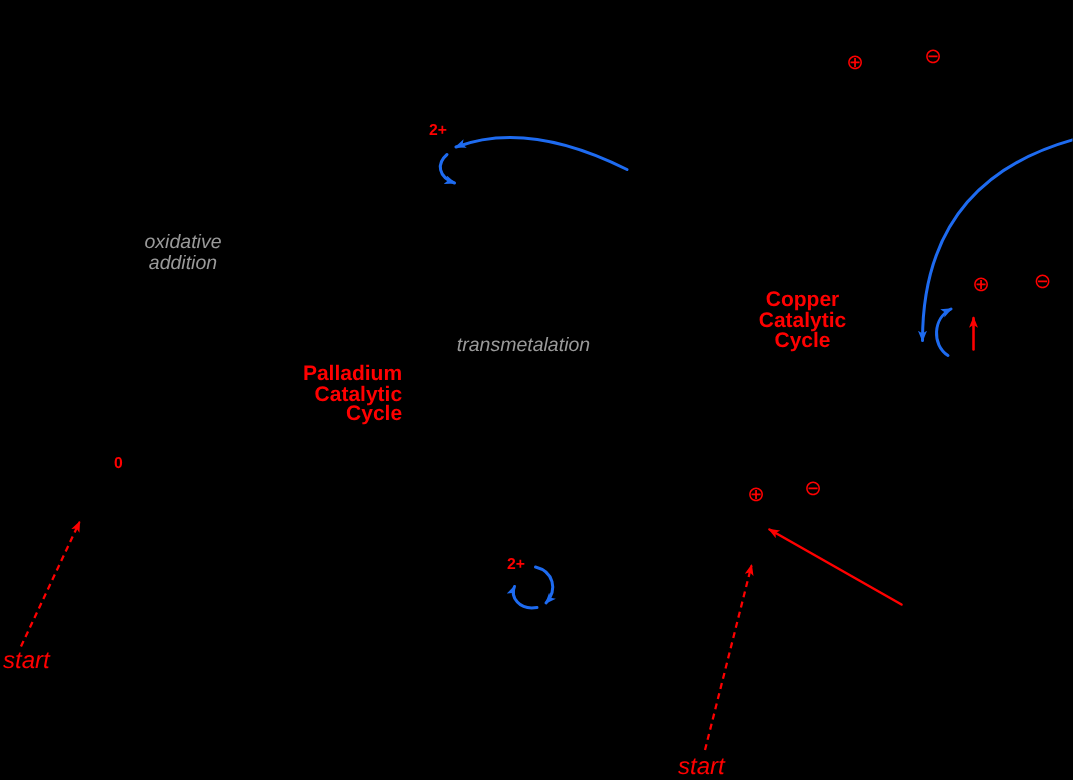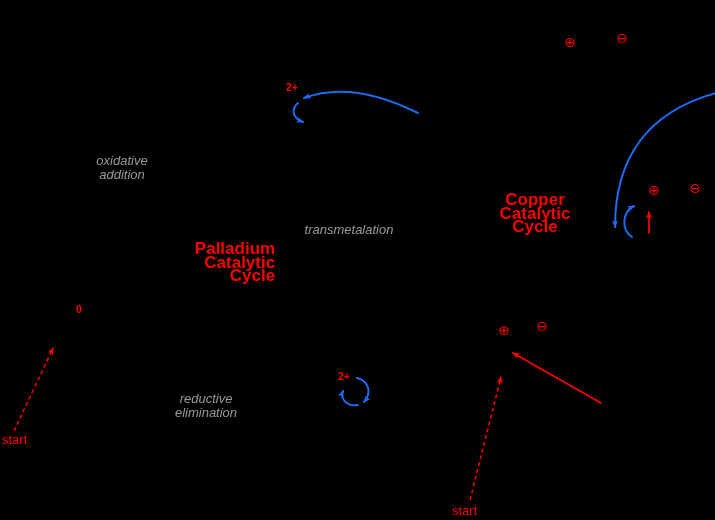--- a/index.html
+++ b/index.html
@@ -8,28 +8,28 @@
   html,body{margin:0;padding:0;}
   body{background:#111;}
   #canvas{
     position:relative; width:715px; height:520px;
     background:var(--background); overflow:hidden;
     font-family:"Liberation Sans","DejaVu Sans",sans-serif;
   }
   .abs{position:absolute; white-space:pre-line;}
   .center{transform:translateX(-50%); text-align:center;}
   .cycle-title{
-    color:var(--red); font-weight:bold; font-size:17px; line-height:13.5px;
+    color:var(--red); font-weight:bold; font-size:14px; line-height:13.5px;
   }
   .step-label{
     color:var(--gray); font-style:italic; font-size:13px; line-height:14px;
   }
   .charge-2plus{color:var(--red); font-weight:bold; font-size:10.5px;}
   .ox-state{color:var(--red); font-weight:600; font-size:10.5px;}
-  .start-label{color:var(--red); font-size:13px;}
+  .start-label{color:var(--red); font-style:italic; font-size:16px;}
   .charge-symbol{
     position:absolute; color:var(--red); font-size:14px; line-height:14px;
     transform:translate(-50%,-50%);
     font-family:"DejaVu Sans","Liberation Sans",sans-serif;
   }
   #arrows{position:absolute; left:0; top:0;}
   .arrow-blue{stroke:var(--blue); fill:none; stroke-width:2; stroke-linecap:round;}
   .arrow-red{stroke:var(--red); fill:none; stroke-width:1.7; stroke-linecap:round;}
   .arrow-red-dashed{stroke:var(--red); fill:none; stroke-width:1.5;
     stroke-dasharray:4 3; stroke-linecap:butt;}
@@ -67,22 +67,20 @@
   <div class="abs center cycle-title" style="left:235px; top:242px;text-align:right;">Palladium
 Catalytic
 Cycle</div>
   <div class="abs center cycle-title" style="left:535px; top:193px;">Copper
 Catalytic
 Cycle</div>
 
   <div class="abs center step-label" style="left:122px; top:154px;">oxidative
 addition</div>
   <div class="abs center step-label" style="left:349px; top:223px;">transmetalation</div>
-  <div class="abs center step-label" style="left:206px; top:392px;">reductive
-elimination</div>
 
   <div class="abs charge-2plus" style="left:286px; top:81px;">2+</div>
   <div class="abs charge-2plus" style="left:338px; top:370px;">2+</div>
   <div class="abs ox-state" style="left:76px; top:303px;">0</div>
   <div class="abs start-label" style="left:2px; top:432px;">start</div>
   <div class="abs start-label" style="left:452px; top:503px;">start</div>
 
   <span class="charge-symbol" style="left:570px; top:42px;">⊕</span>
   <span class="charge-symbol" style="left:622px; top:38px;">⊖</span>
   <span class="charge-symbol" style="left:654px; top:190px;">⊕</span>

